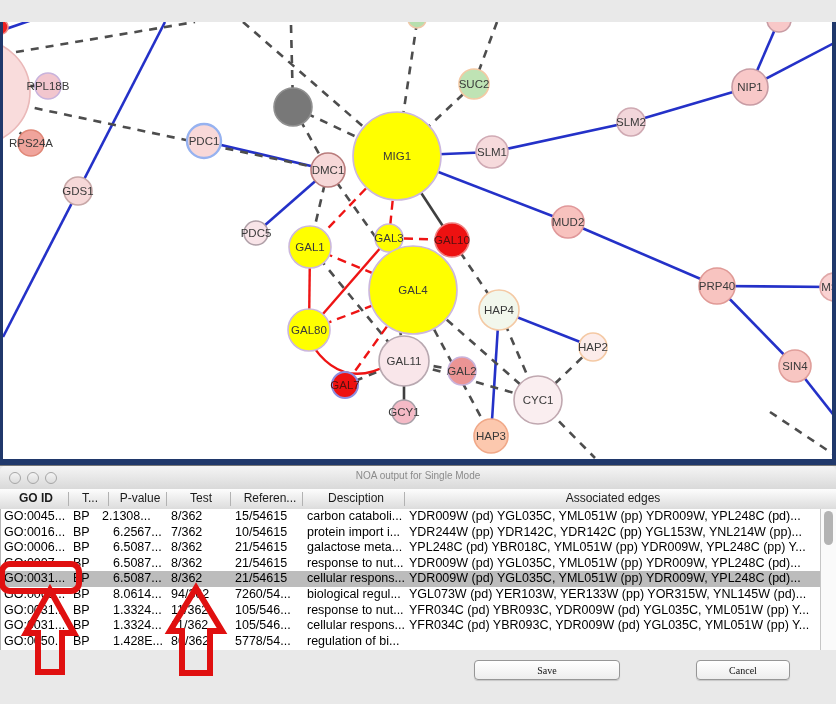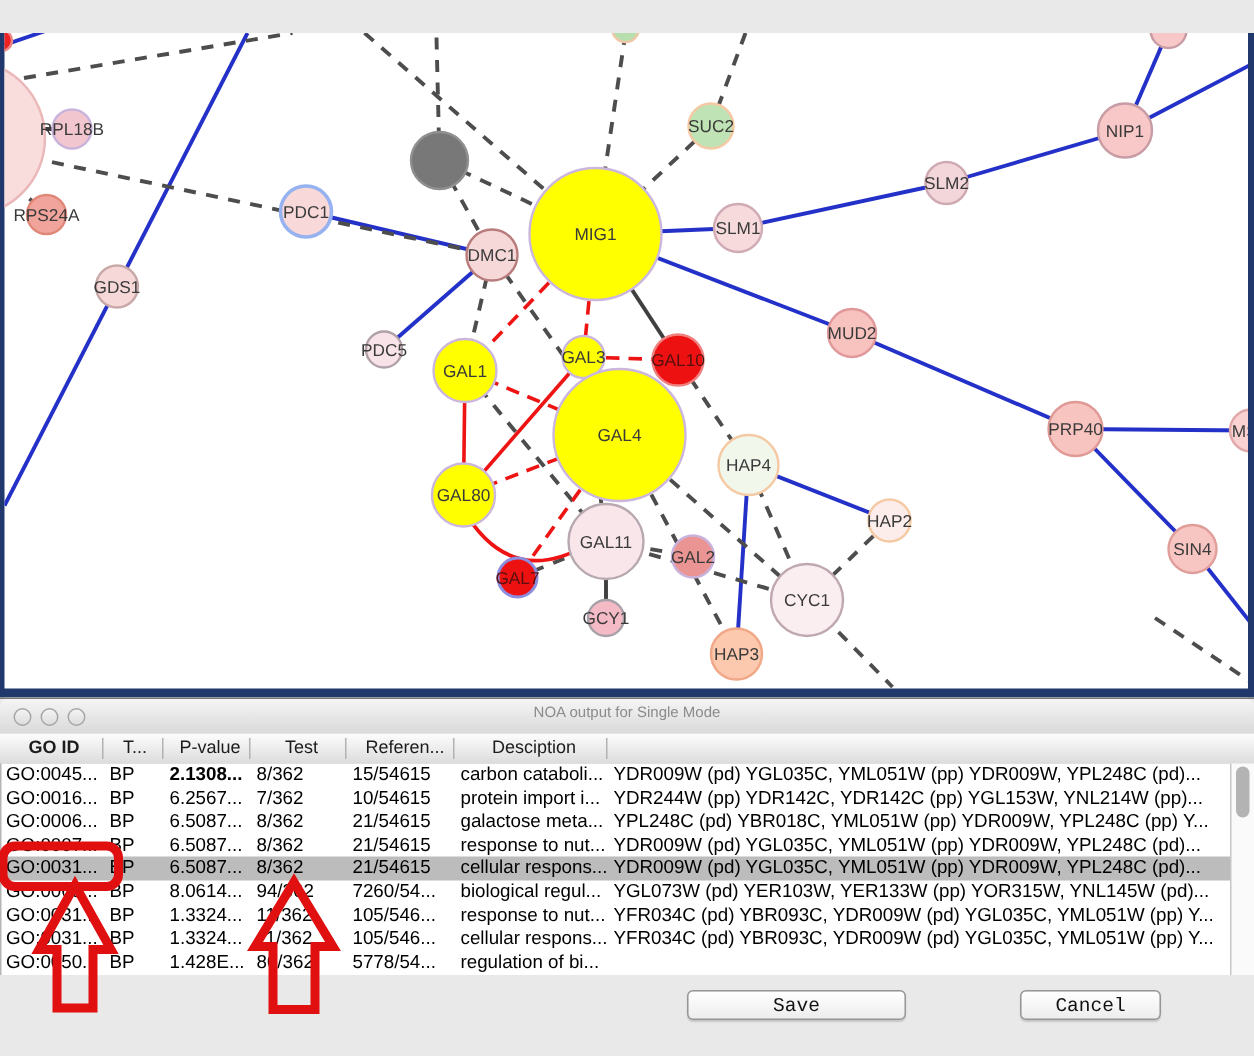--- a/index.html
+++ b/index.html
@@ -46,22 +46,22 @@
          border-left:1px solid #b5b5b5;box-sizing:border-box;overflow:hidden;}
   .tr{position:absolute;left:0;width:836px;height:15.6px;}
   .tr.selected{background:#bcbcbc;}
   .td{position:absolute;top:0px;font-size:12.5px;line-height:15.6px;color:#000;
       white-space:nowrap;overflow:hidden;}
   .scrollbar{position:absolute;left:820px;top:43px;width:16px;height:141px;
              background:#fafafa;border-left:1px solid #c6c6c6;box-sizing:border-box;}
   .thumb{position:absolute;left:3px;top:2px;width:9px;height:34px;background:#b3b3b3;border-radius:5px;}
   .btnbar{position:absolute;left:0;top:184px;width:836px;height:55px;background:#e9e9e9;}
   .mac-btn{position:absolute;height:20px;border:1px solid #969696;border-radius:4px;
-           background:linear-gradient(#ffffff,#ededed);font-family:Liberation Mono, monospace;
-           font-size:13px;color:#111;box-shadow:0 1px 1px rgba(0,0,0,0.15);}
+           background:linear-gradient(#ffffff,#ededed);font-family:Liberation Serif, serif;
+           font-size:10px;color:#111;box-shadow:0 1px 1px rgba(0,0,0,0.15);margin-left:16px;}
   .mac-btn.save{left:458px;top:10px;width:146px;}
   .mac-btn.cancel{left:680px;top:10px;width:94px;}
   
   .annotations{position:absolute;left:0;top:0;width:836px;height:704px;pointer-events:none;}
 </style>
 </head>
 <body>
 
 <div class="stage">
 
@@ -198,27 +198,28 @@
         <div class="th" style="left: 72px; width: 36px;">T...</div>
         <div class="th-sep" style="left: 68px;"></div>
         <div class="th" style="left: 112px; width: 56px;">P-value</div>
         <div class="th-sep" style="left: 108px;"></div>
         <div class="th" style="left: 170px; width: 62px;">Test</div>
         <div class="th-sep" style="left: 166px;"></div>
         <div class="th" style="left: 234px; width: 72px;">Referen...</div>
         <div class="th-sep" style="left: 230px;"></div>
         <div class="th" style="left: 306px; width: 100px;">Desciption</div>
         <div class="th-sep" style="left: 302px;"></div>
+        <div class="th" style="left: 408px; width: 410px;">Associated edges</div>
         <div class="th-sep" style="left: 404px;"></div>
       </div>
     <div class="tbody" id="tbody">
         <div class="tr" style="top: 0px;">
           <div class="td" style="left: 3px; width: 66px;">GO:0045...</div>
           <div class="td" style="left: 72px; width: 36px;">BP</div>
-          <div class="td" style="left: 112px; width: 56px; font-weight: bold;">2.1308...</div>
+          <div class="td" style="left: 101px; width: 56px;">2.1308...</div>
           <div class="td" style="left: 170px; width: 62px;">8/362</div>
           <div class="td" style="left: 234px; width: 72px;">15/54615</div>
           <div class="td" style="left: 306px; width: 100px;">carbon cataboli...</div>
           <div class="td" style="left: 408px; width: 410px;">YDR009W (pd) YGL035C, YML051W (pp) YDR009W, YPL248C (pd)...</div>
         </div>
         <div class="tr" style="top: 15.6px;">
           <div class="td" style="left: 3px; width: 66px;">GO:0016...</div>
           <div class="td" style="left: 72px; width: 36px;">BP</div>
           <div class="td" style="left: 112px; width: 56px;">6.2567...</div>
           <div class="td" style="left: 170px; width: 62px;">7/362</div>

